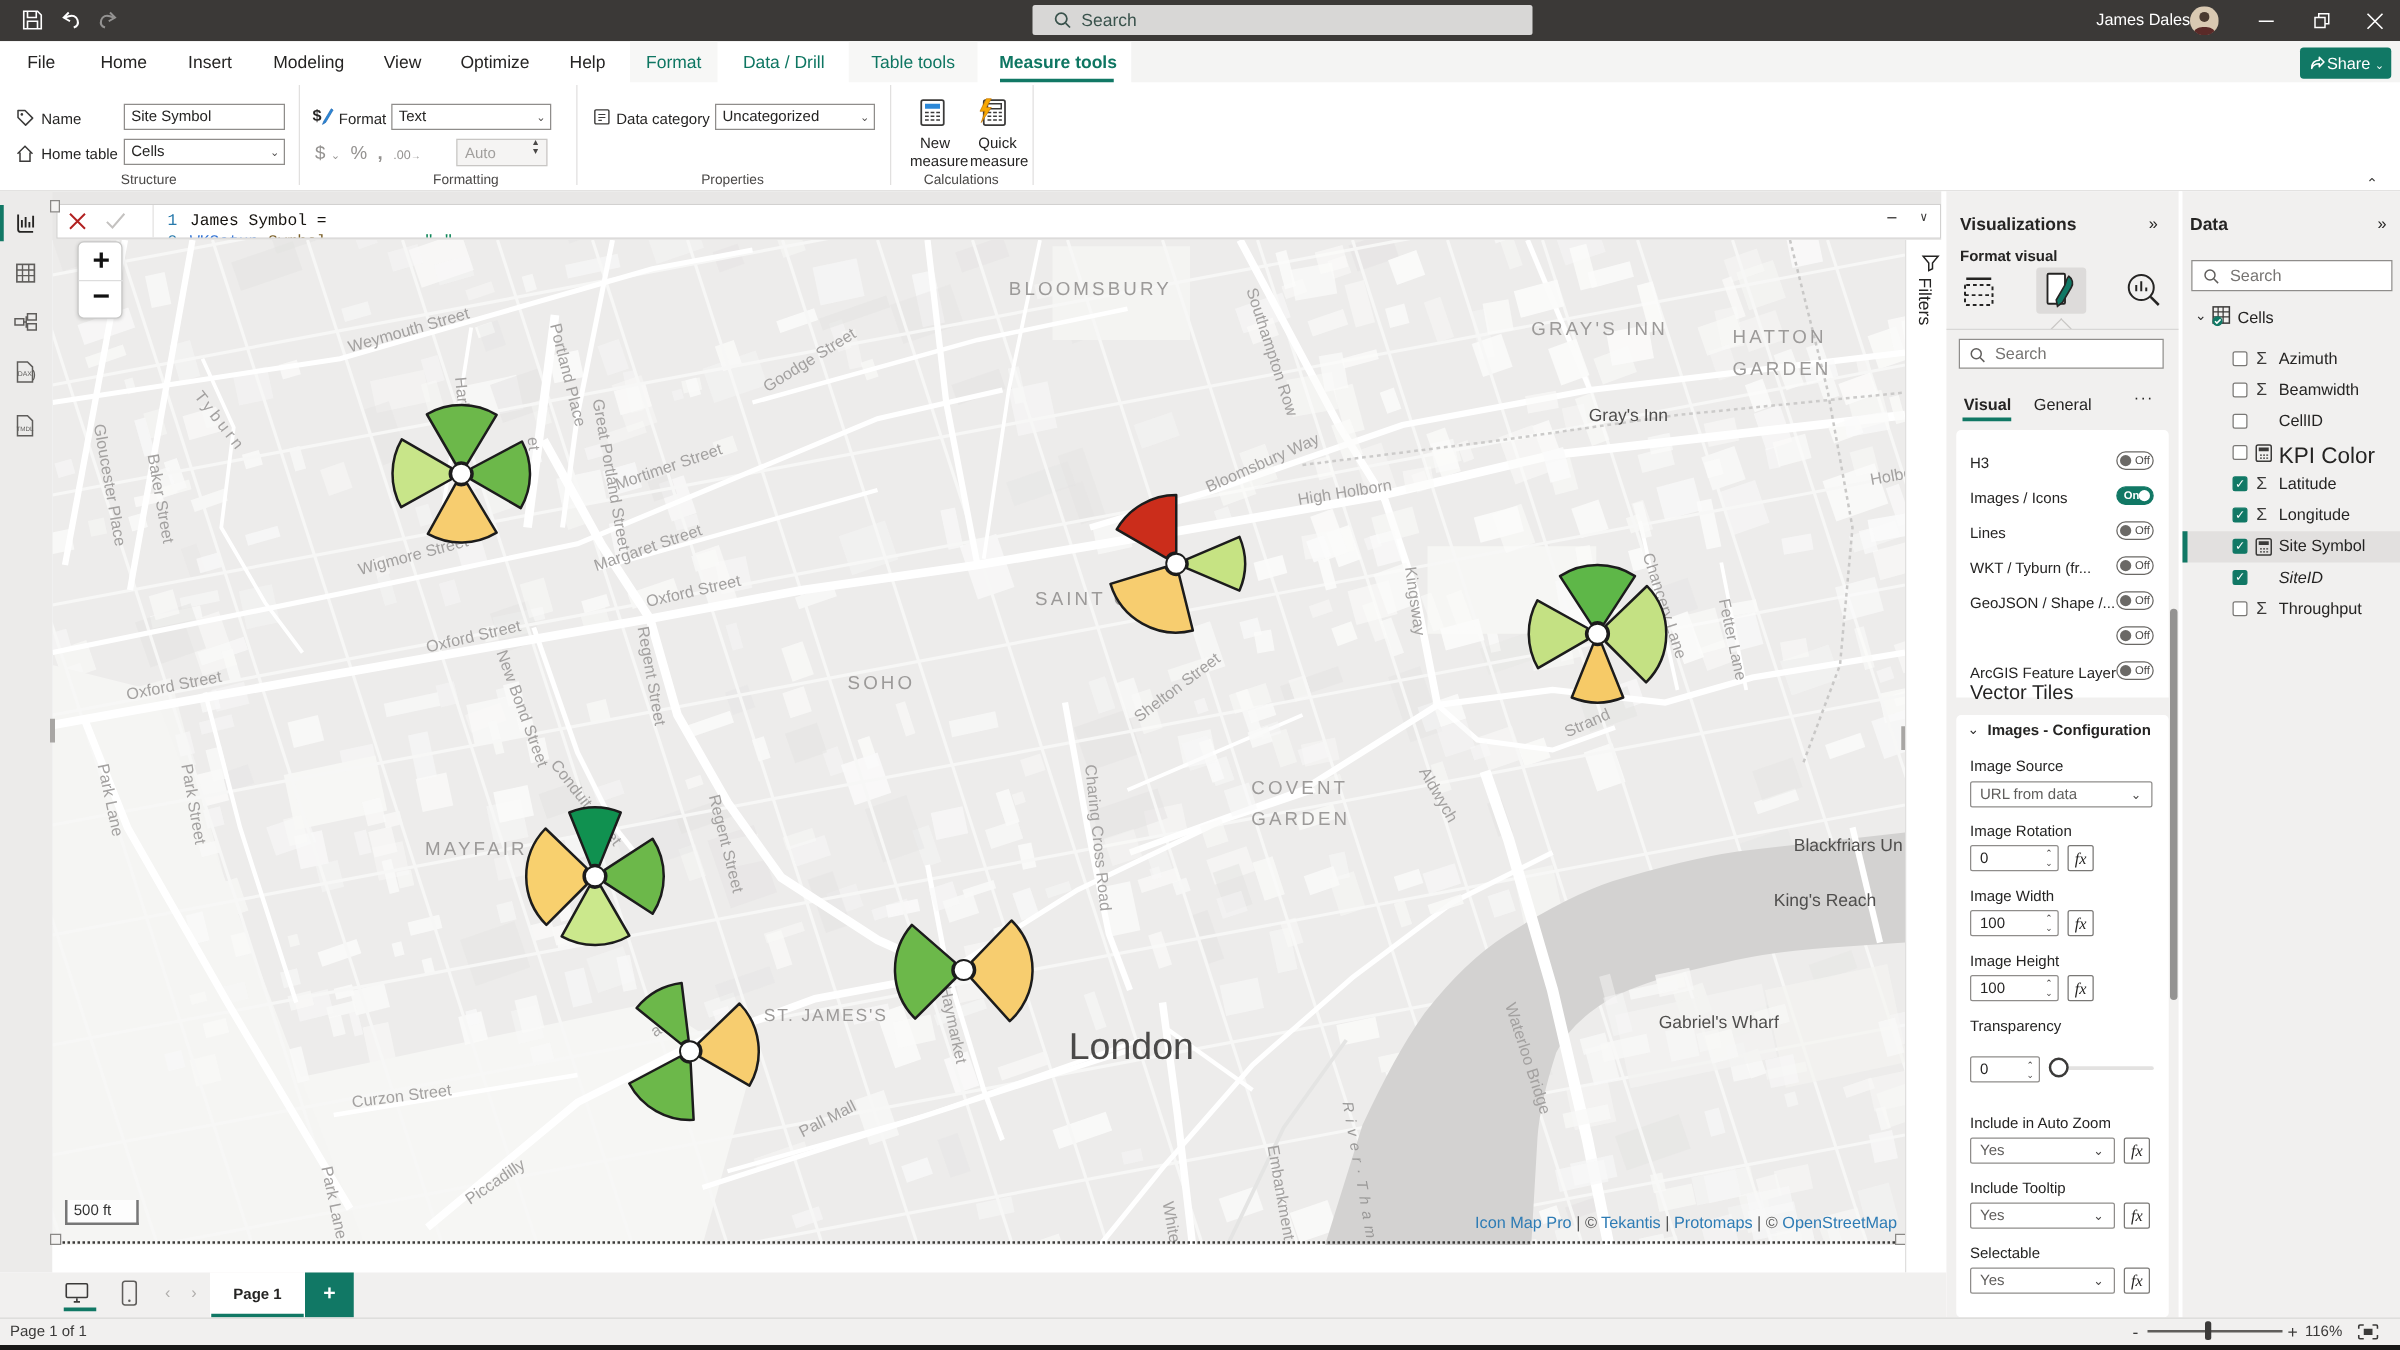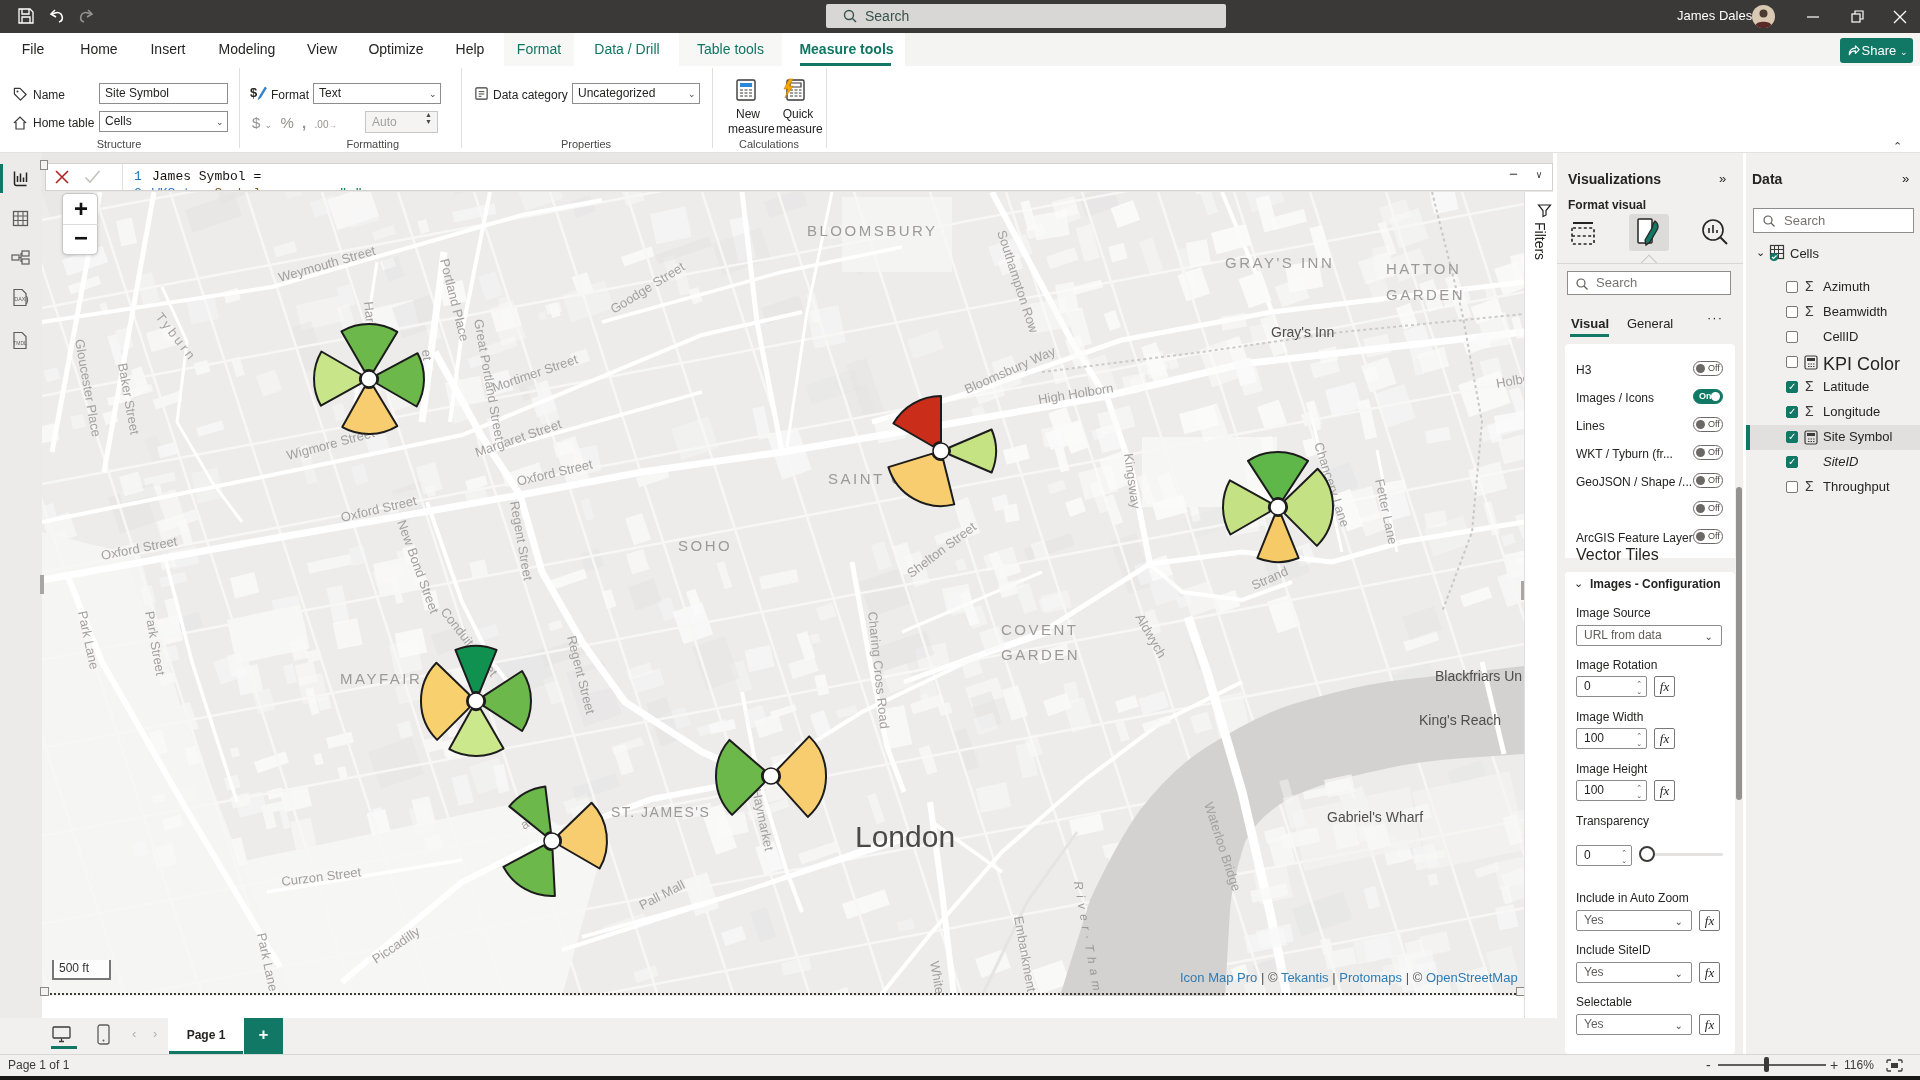--- a/index.html
+++ b/index.html
@@ -1059,21 +1059,21 @@
     <div class="vlabel" style="top:609px;">Image Height</div>
     <div class="vspin" style="top:627px;width:71px;">100<span class="spinarr" style="top:3px;">⌃</span><span class="spinarr" style="top:11px;">⌄</span></div>
     <div class="fxbtn" style="left:97px;top:627px;">fx</div>
     <div class="vlabel" style="top:661px;">Transparency</div>
     <div class="vspin" style="top:692px;width:56px;">0<span class="spinarr" style="top:3px;">⌃</span><span class="spinarr" style="top:11px;">⌄</span></div>
     <div style="position:absolute;left:88px;top:700px;width:78px;height:3px;background:#e3e2e1;border-radius:2px;"></div>
     <div style="position:absolute;left:82px;top:693px;width:16px;height:16px;background:#fff;border:2px solid #3b3a39;border-radius:50%;"></div>
     <div class="vlabel" style="top:738px;">Include in Auto Zoom</div>
     <div class="vdrop" style="top:757px;width:116px;">Yes<span class="dchev" style="right:8px;top:1px;">⌄</span></div>
     <div class="fxbtn" style="left:142px;top:757px;">fx</div>
-    <div class="vlabel" style="top:790px;">Include SiteID</div>
+    <div class="vlabel" style="top:790px;">Include Tooltip</div>
     <div class="vdrop" style="top:809px;width:116px;">Yes<span class="dchev" style="right:8px;top:1px;">⌄</span></div>
     <div class="fxbtn" style="left:142px;top:809px;">fx</div>
     <div class="vlabel" style="top:842px;">Selectable</div>
     <div class="vdrop" style="top:861px;width:116px;">Yes<span class="dchev" style="right:8px;top:1px;">⌄</span></div>
     <div class="fxbtn" style="left:142px;top:861px;">fx</div>
   </div>
 <div id="gapstrip"></div>
 <div id="gapstrip2"></div>
 
 <div id="datapanel">

